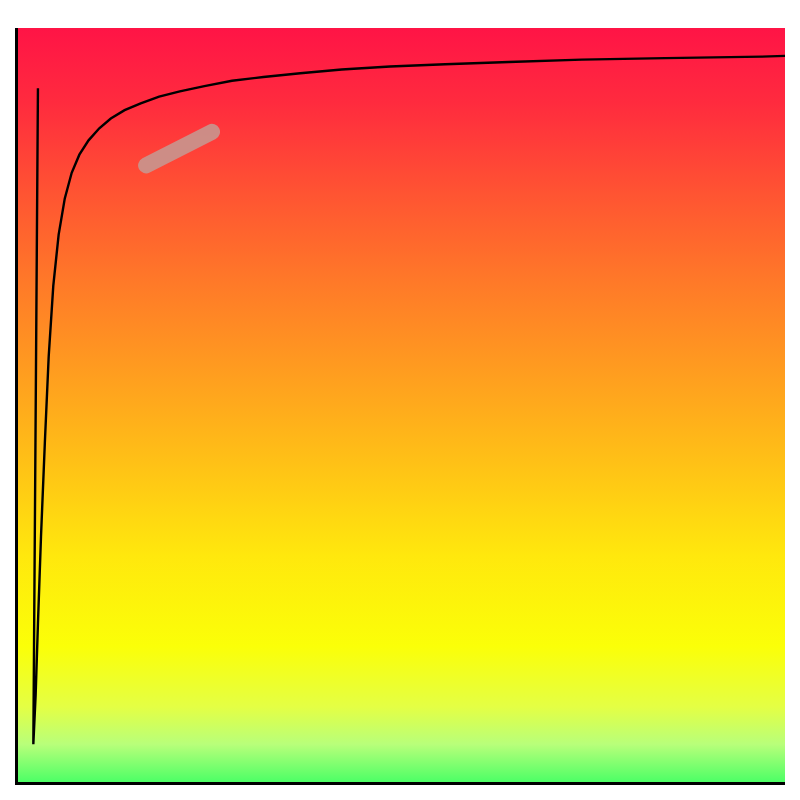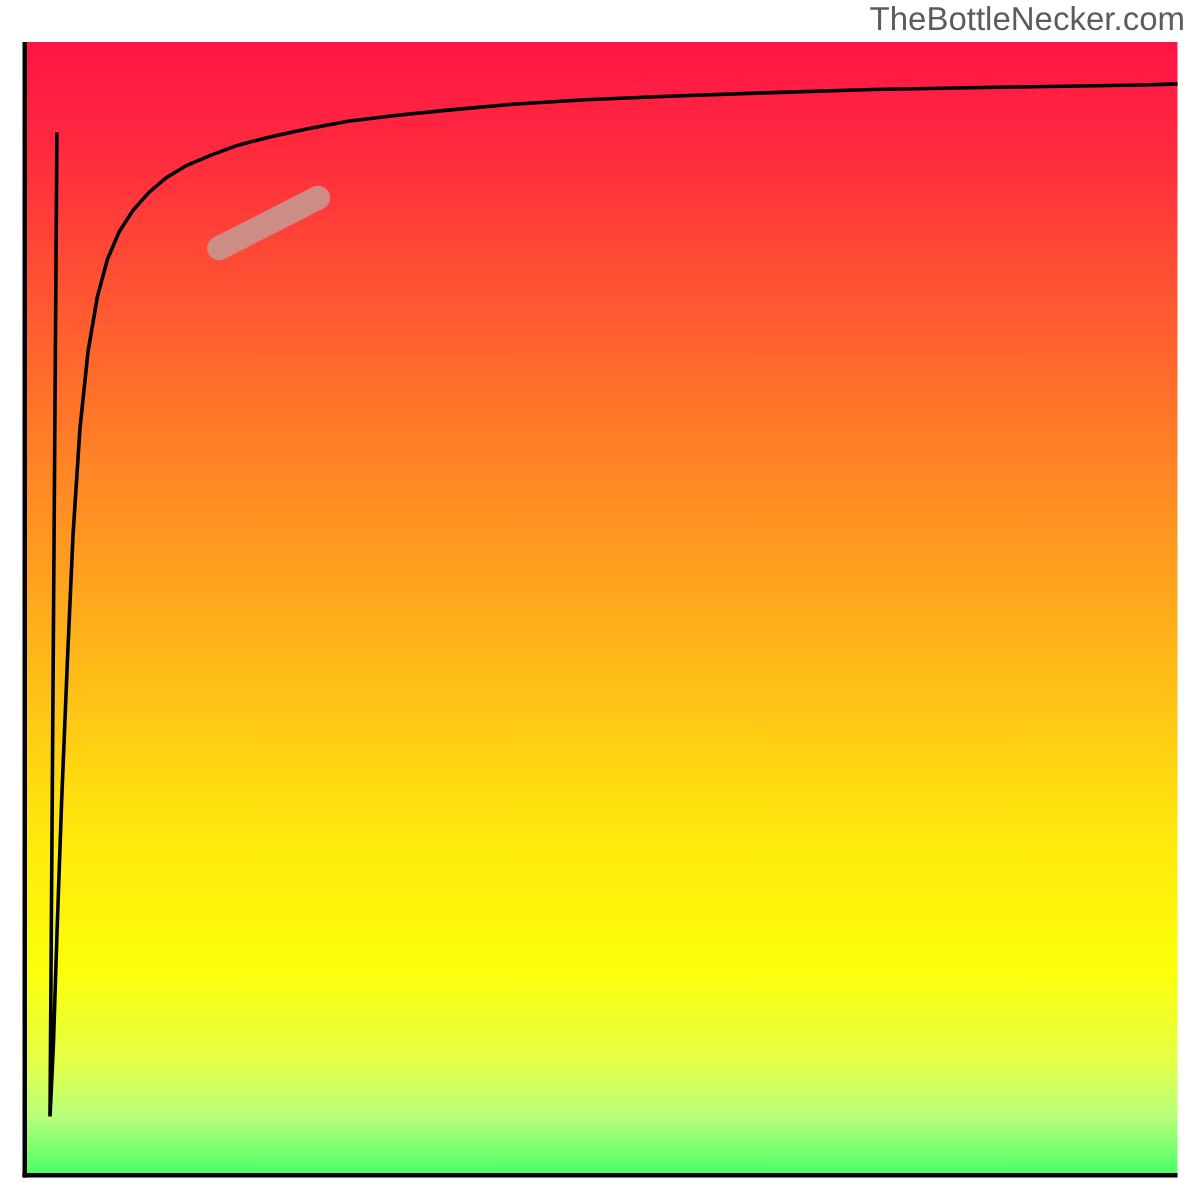--- a/index.html
+++ b/index.html
@@ -21,21 +21,20 @@
     #e4ff44 90%,
     #b8ff7a 95%,
     #4dff66 100%)}
 svg.curve{position:absolute;left:3px;top:0;right:0;bottom:3px;width:767px;height:754px;overflow:visible}
 .marker{stroke:#c8968f;stroke-width:16;stroke-linecap:round;opacity:.9}
 </style>
 </head>
 <body>
 
 <div class="wrap">
-  <div class="attribution">TheBottleNecker.com</div>
   <div class="plot">
     <div class="gradient"></div>
     <div class="axis-l"></div>
     <div class="axis-b"></div>
     <svg class="curve" viewBox="0 0 767 754" preserveAspectRatio="none">
       <path id="curvePath" fill="none" stroke="#000" stroke-width="2.4" d="M 19.942 60.319999999999936 L 15.34 716.3 L 15.34 716.3 L 17.641 667.29 L 19.942 595.66 L 23.009999999999998 508.196 L 26.845000000000002 414.7 L 30.68 328.744 L 35.282 257.86800000000005 L 40.650999999999996 206.596 L 46.787 170.404 L 53.690000000000005 144.76800000000003 L 61.36 126.67199999999991 L 70.564 112.346 L 81.30199999999999 100.28200000000004 L 92.807 90.48000000000002 L 106.61300000000001 82.18600000000004 L 122.72 75.39999999999998 L 141.128 68.61400000000003 L 161.83700000000002 63.33600000000001 L 186.381 58.058000000000106 L 213.99299999999997 52.77999999999997 L 245.44 49.00999999999999 L 282.256 45.24000000000001 L 323.67400000000004 41.47000000000003 L 371.995 38.45399999999995 L 427.21900000000005 36.191999999999894 L 490.88 33.930000000000064 L 563.745 31.668000000000006 L 647.3480000000001 30.160000000000082 L 743.99 28.65199999999993 L 767 27.898000000000025"></path>
       <line id="markerLine" class="marker" x1="128.10275860503037" y1="137.43764849036322" x2="194.0372413949696" y2="103.84235150963676"></line>
     </svg>
   </div>
 </div>

